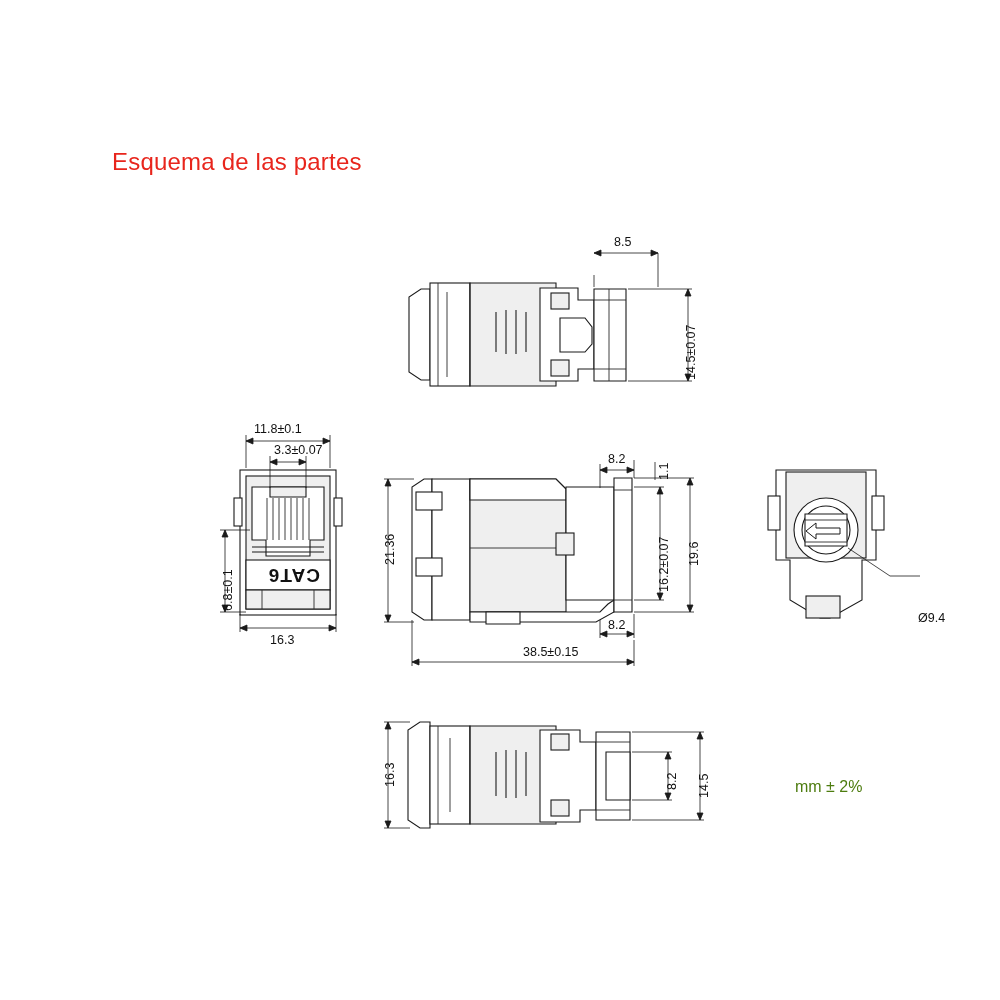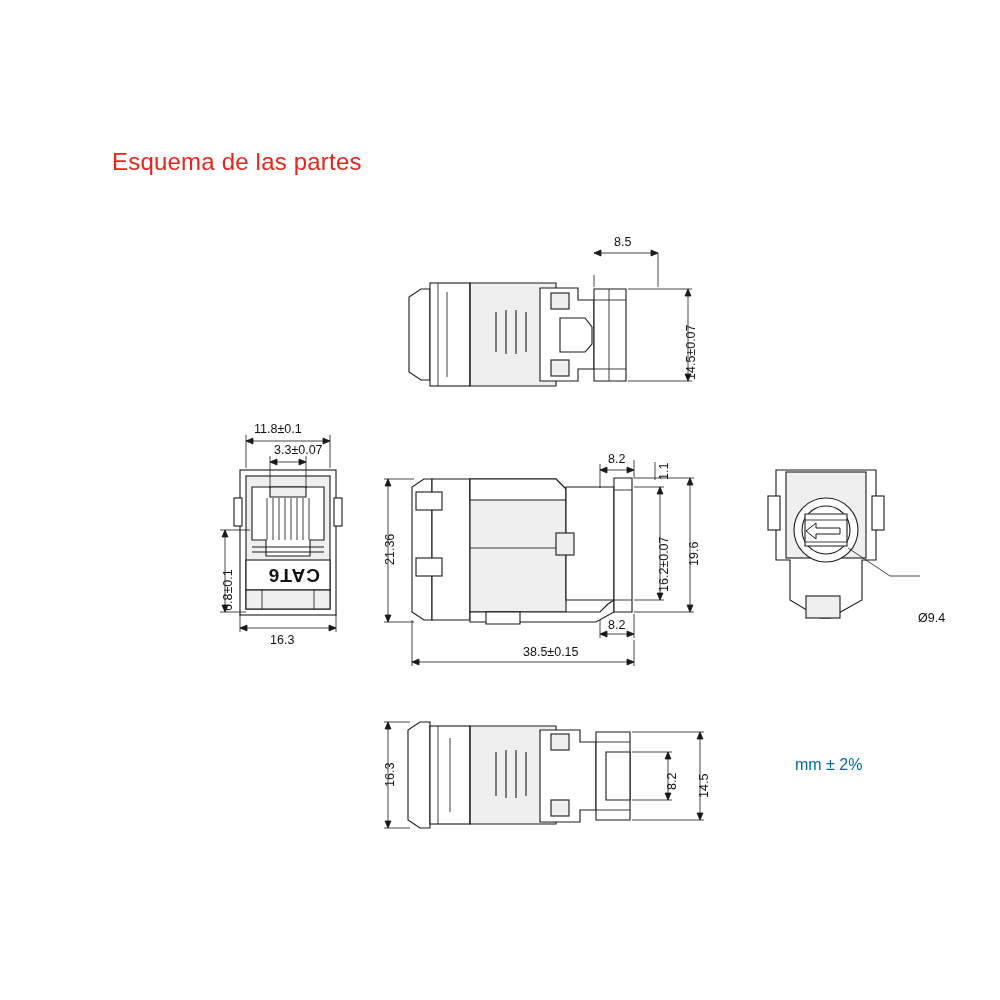--- a/index.html
+++ b/index.html
@@ -16,23 +16,23 @@
   .title{
     position:absolute;
     left:112px;top:148px;
     font-size:24px;
     color:#e8251c;
     letter-spacing:.2px;
     white-space:nowrap;
   }
   .note{
     position:absolute;
-    left:795px;top:756px;
+    left:795px;top:778px;
     font-size:16px;
-    color:#0369a1;
+    color:#4d7c0f;
     white-space:nowrap;
   }
   .dim{
     position:absolute;
     font-size:12.5px;
     color:#111;
     white-space:nowrap;
   }
   .dim.rot{
     transform-origin:left top;

